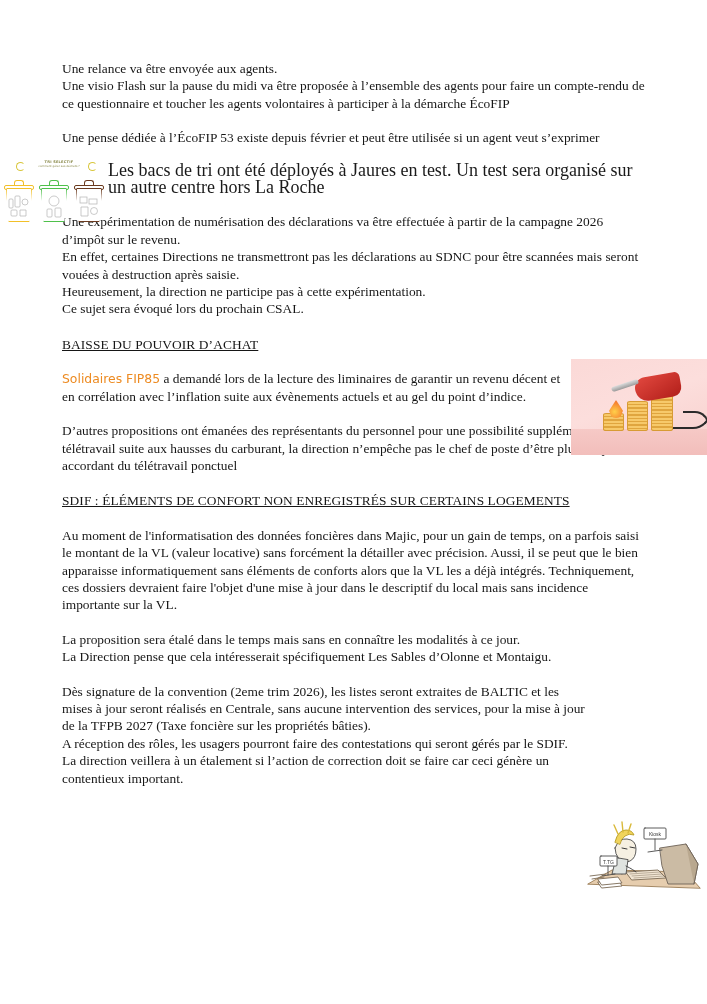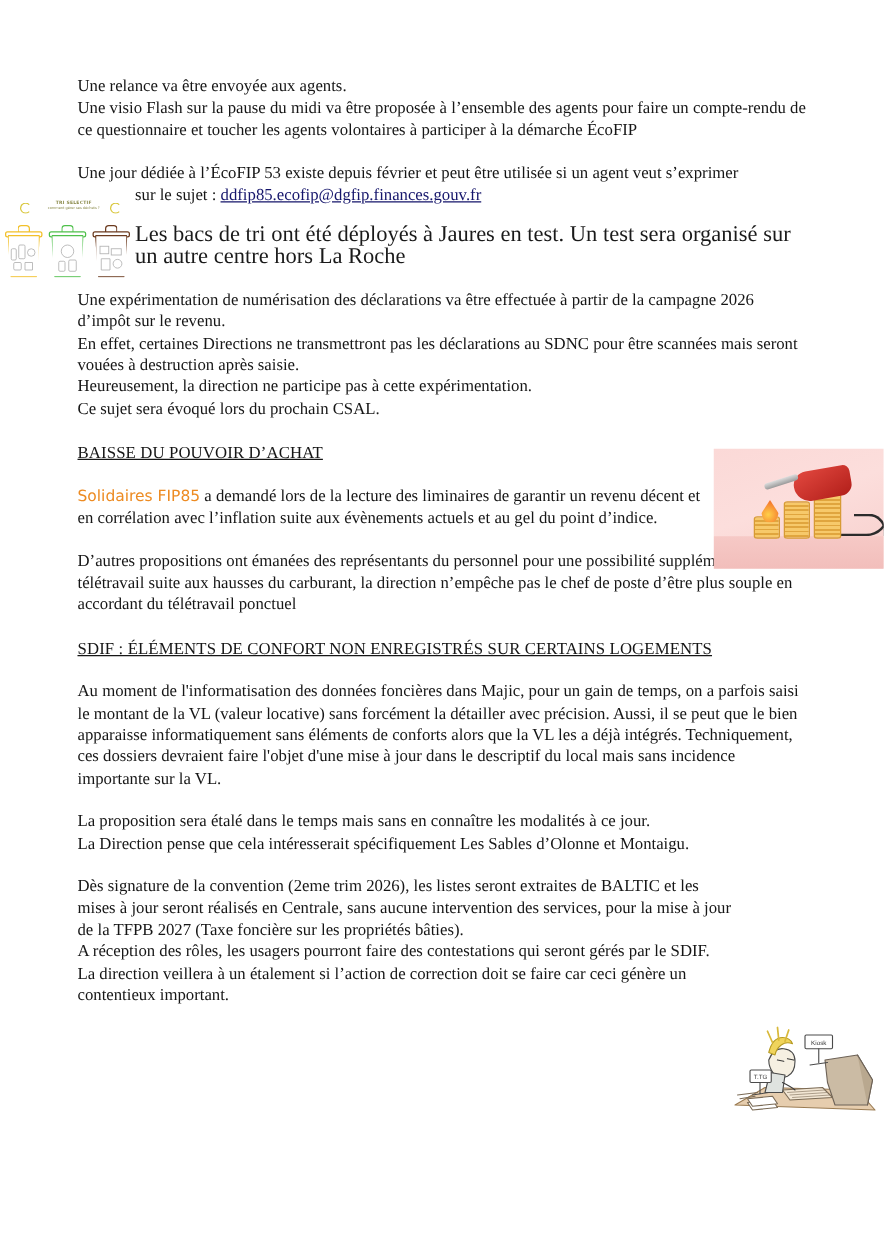--- a/index.html
+++ b/index.html
@@ -235,23 +235,22 @@
 <div id="doc-page">
 
   <div id="content">
 
     <p class="para"><span>Une relance va être envoyée aux agents.</span></p>
 
     <p class="para"><span>Une visio Flash sur la pause du midi va être proposée à l’ensemble des agents pour faire un compte-rendu de ce questionnaire et toucher les agents volontaires à participer à la démarche </span><span class="u">ÉcoFIP</span></p>
 
     <div class="gap-sm"></div>
 
-    <p class="para"><span>Une jour dédiée à l’</span><span class="u">ÉcoFIP</span><span> 53 existe depuis février et peut être utilisée si un agent veut s’exprimer</span></p>
-
-    <p class="para"><span class="indent-sujet"></span><span>sur le sujet : </span><a class="maillink" href="#">ddfip85.ecofip@dgfip.finances.gouv.fr</a></p>
+    <p class="para"><span>Une pense dédiée à l’</span><span class="u">ÉcoFIP</span><span> 53 existe depuis février et peut être utilisée si un agent veut s’exprimer</span></p>
+
 
     <div style="height:15px"></div>
 
     <p class="bins-para"><span>Les bacs de tri ont été déployés à Jaures en test. Un test sera organisé sur un autre centre hors La Roche</span></p>
 
     <div style="height:17px"></div>
 
     <p class="para">Une expérimentation de numérisation des déclarations va être effectuée à partir de la campagne 2026 d’impôt sur le revenu.</p>
     <p class="para">En effet, certaines Directions ne transmettront pas les déclarations au SDNC pour être scannées mais seront vouées à destruction après saisie.</p>
     <p class="para">Heureusement, la direction ne participe pas à cette expérimentation.</p>

